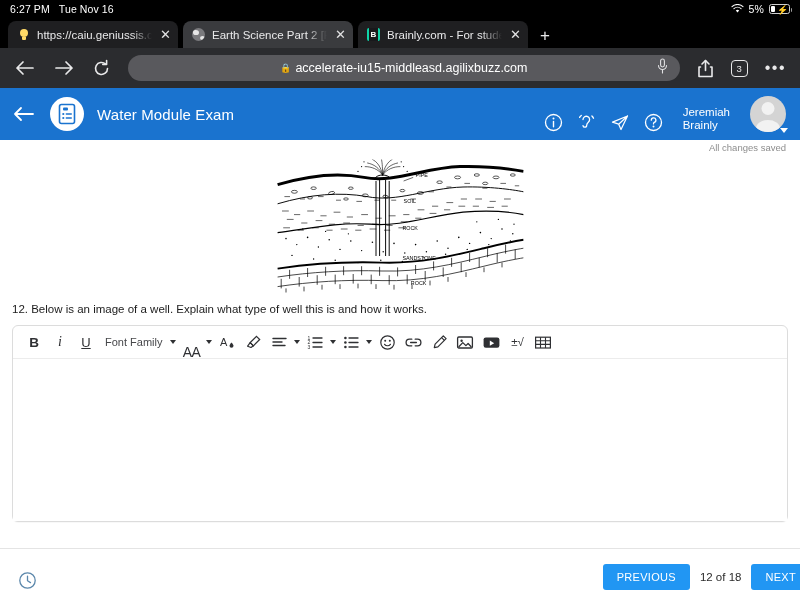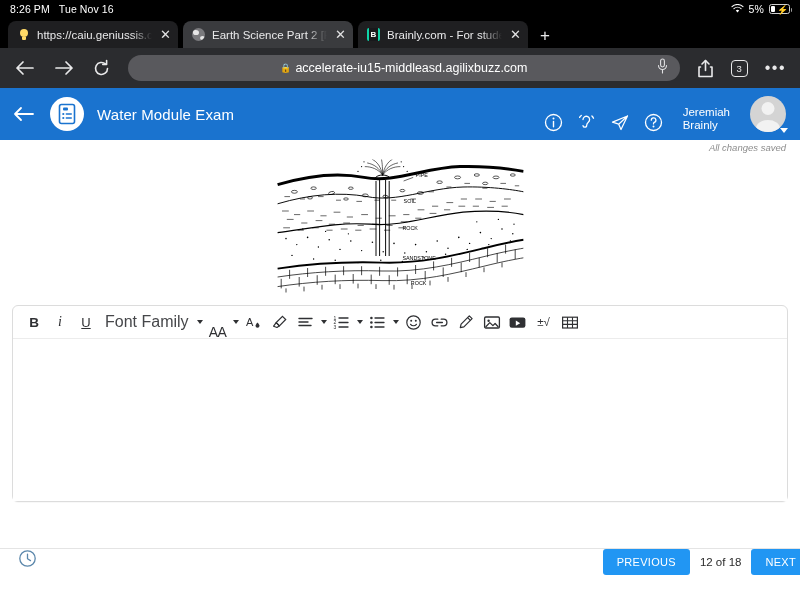--- a/index.html
+++ b/index.html
@@ -195,21 +195,20 @@
   
   .page {
     position: relative;
     height: 408px;
     background: #ffffff;
   }
   .saved-note {
     text-align: right;
     padding: 2px 14px 0 0;
     font-size: 9.5px;
-    font-style: italic;
     color: #8d8d8d;
   }
   .diagram-wrap {
     display: flex; justify-content: center;
     margin-top: 4px;
   }
   .question-text {
     margin: 8px 0 0 12px;
     font-size: 11.5px;
     color: #1b1b1b;
@@ -232,39 +231,39 @@
     padding: 0 8px;
     gap: 0;
     border-bottom: 1px solid #ececec;
   }
   .tb-item {
     display: flex; align-items: center; justify-content: center;
     min-width: 26px; height: 26px;
     color: #2f3033;
     font-size: 13px;
   }
-  .tb-label { font-size: 16px; color: #46474a; padding: 0 6px; white-space: nowrap; }
+  .tb-label { font-size: 11px; color: #46474a; padding: 0 6px; white-space: nowrap; }
   .caret {
     width: 0; height: 0; margin: 0 2px;
     border-left: 3.5px solid transparent;
     border-right: 3.5px solid transparent;
     border-top: 4.5px solid #2f3033;
   }
   .tb-b { font-weight: bold; font-size: 13.5px; }
   .tb-i { font-style: italic; font-family: "Liberation Serif", serif; font-size: 14px; }
   .tb-u { text-decoration: underline; font-size: 13px; }
   .tb-aa { font-size: 14px; letter-spacing: -.5px; margin-top: 20px; }
   .editor-canvas { flex: 1; background: #ffffff; }
 
   
   .bottom-bar {
     height: 42px;
     border-top: 1px solid #e4e4e4;
     display: flex;
-    align-items: flex-start;
+    align-items: flex-end;
     padding: 0 0 0 18px;
     background: #ffffff;
   }
   .clock-icon { color: #5b87ab; display: flex; }
   .bottom-right {
     margin-left: auto;
     display: flex; align-items: center; gap: 0;
     padding-right: 0;
   }
   .btn {
@@ -279,21 +278,21 @@
     display: flex; align-items: center; justify-content: center;
   }
   .page-count { font-size: 11.5px; color: #2b2b2b; padding: 0 10px; white-space: nowrap; }
   .btn-next { margin-right: -10px; }
 </style>
 </head>
 <body>
 
 <div class="status-bar">
   <div class="status-left">
-    <span>8:26 PM</span>
+    <span>6:27 PM</span>
     <span>Tue Nov 16</span>
   </div>
   <div class="status-right">
     <span class="wifi-icon">
       <svg width="13" height="10" viewBox="0 0 13 10">
           <path d="M6.5 8.6l1.7-2a2.4 2.4 0 0 0-3.4 0z" fill="#fff"></path>
           <path d="M2.9 4.6a5.4 5.4 0 0 1 7.2 0" stroke="#fff" stroke-width="1.1" fill="none" stroke-linecap="round"></path>
           <path d="M1 2.6a8.2 8.2 0 0 1 11 0" stroke="#fff" stroke-width="1.1" fill="none" stroke-linecap="round"></path>
         </svg>
     </span>
@@ -564,20 +563,21 @@
       <g font-family="'Liberation Sans', sans-serif" font-size="9" fill="#000" stroke="none">
         <text x="236" y="34">PIPE</text>
         <text x="216" y="76">SOIL</text>
         <text x="214" y="122">ROCK</text>
         <text x="214" y="172">SANDSTONE</text>
         <text x="228" y="213">ROCK</text>
       </g>
     </svg>
   </div>
 
+  <div class="question-text">12. Below is an image of a well. Explain what type of well this is and how it works.</div>
 
   <div class="editor">
     <div class="toolbar">
       <span class="tb-item tb-b">B</span>
       <span class="tb-item tb-i">i</span>
       <span class="tb-item tb-u">U</span>
       <span class="tb-label">Font Family</span>
       <span class="caret"></span>
       <span class="tb-item tb-aa">AA</span>
       <span class="caret"></span>

